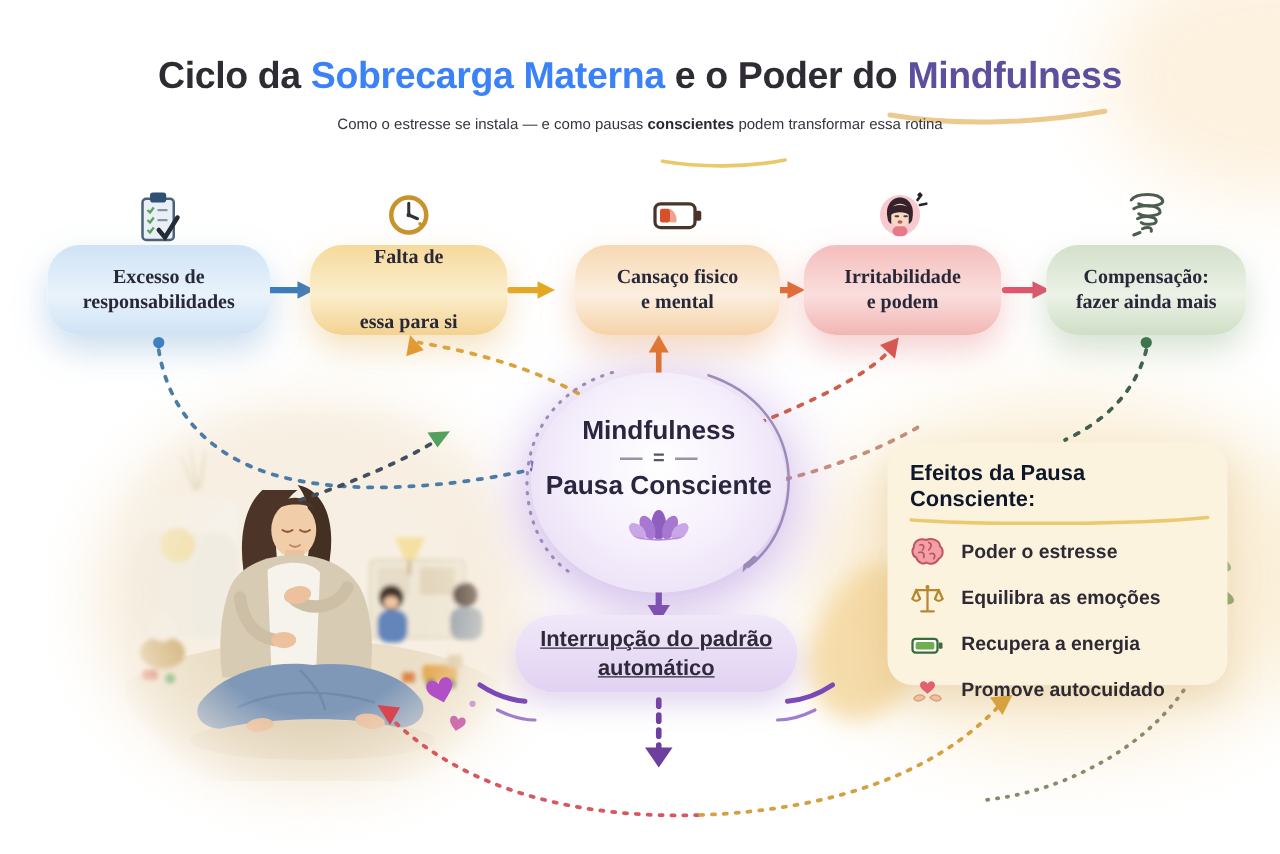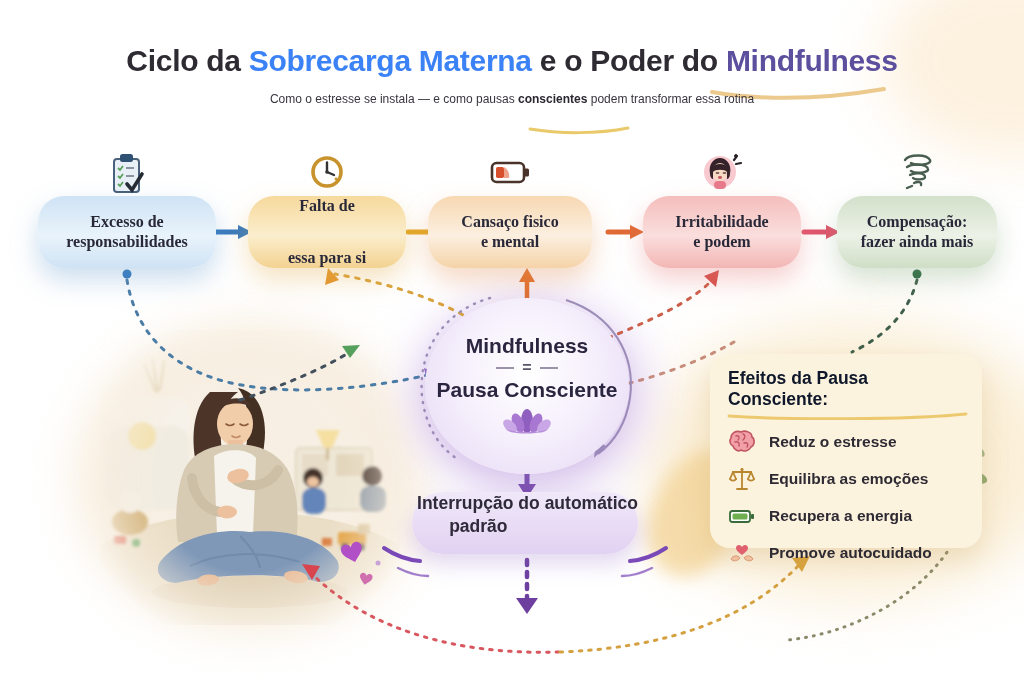--- a/index.html
+++ b/index.html
@@ -21,38 +21,38 @@
   .title .hl-purple{color:#5c4f9e;}
   .subtitle{margin:14px 0 0 0;font-size:12px;color:#38343e;}
   .subtitle strong{color:#2b2731;}
 
   .step{position:absolute;top:196px;height:72px;border-radius:26px;display:flex;flex-direction:column;
         justify-content:center;text-align:center;font-weight:bold;font-size:16px;line-height:1.28;
         color:#282838;z-index:4;font-family:Liberation Serif, serif;}
   .step .ic{position:absolute;left:50%;top:-46px;transform:translateX(-50%);width:48px;height:48px;}
   .s1{left:38px;width:178px;background:linear-gradient(180deg,#cfe3f5 0%,#e9f3fb 55%,#cfe3f5 100%);box-shadow:0 12px 26px rgba(110,160,210,.35);}
   .s2{left:248px;width:158px;background:linear-gradient(180deg,#f6d99c 0%,#fbeecd 55%,#f3d291 100%);box-shadow:0 12px 26px rgba(225,175,80,.35);justify-content:space-between;}
-  .s3{left:428px;width:164px;background:linear-gradient(180deg,#f7d8b2 0%,#fcefe0 55%,#f5d3a8 100%);box-shadow:0 12px 26px rgba(230,150,85,.35);align-items:center;}
+  .s3{left:460px;width:164px;background:linear-gradient(180deg,#f7d8b2 0%,#fcefe0 55%,#f5d3a8 100%);box-shadow:0 12px 26px rgba(230,150,85,.35);align-items:center;}
   .s4{left:643px;width:158px;background:linear-gradient(180deg,#f4bebc 0%,#fadedd 55%,#f2b6b4 100%);box-shadow:0 12px 26px rgba(230,120,120,.35);}
   .s5{left:837px;width:160px;background:linear-gradient(180deg,#d3e0ca 0%,#ecf2e7 55%,#cfdec6 100%);box-shadow:0 12px 26px rgba(120,160,110,.3);}
 
   .circle{position:absolute;left:425px;top:298px;width:204px;height:176px;border-radius:50%;z-index:4;
           background:radial-gradient(ellipse at 50% 42%,#ffffff 0%,#f6f0fc 45%,#e5d7f4 100%);
           box-shadow:0 10px 30px rgba(150,110,200,.28);
           display:flex;flex-direction:column;align-items:center;justify-content:center;text-align:center;}
   .circle .l1,.circle .l2{font-weight:bold;font-size:21px;color:#2b2640;}
   .eqrow{display:flex;align-items:center;gap:8px;margin:1px 0;}
   .eqrow .dash{display:inline-block;width:18px;border-top:2px solid #9a93a8;}
   .eqrow .eq{font-weight:bold;font-size:16px;color:#5a5566;}
   .circle .lotus{margin-top:3px;}
 
   .interrupt{position:absolute;left:412px;top:492px;width:226px;height:62px;border-radius:31px;z-index:4;
              background:linear-gradient(180deg,#f0e8f9 0%,#e2d2f2 100%);box-shadow:0 10px 22px rgba(150,110,200,.28);
-             display:flex;justify-content:center;text-align:center;
-             font-weight:bold;font-size:17.5px;line-height:1.3;color:#2f2a3a;}
+             display:flex;flex-direction:column;justify-content:center;text-align:center;
+             font-weight:bold;font-size:17.5px;line-height:1.3;color:#2f2a3a;text-decoration:underline;}
 
   .panel{position:absolute;left:710px;top:354px;width:272px;height:194px;border-radius:20px;z-index:4;
          background:#fcf3df;box-shadow:0 12px 26px rgba(200,160,90,.25);padding:0;}
   .panel .ptitle{margin:14px 14px 0 18px;font-size:17.5px;font-weight:bold;color:#0f172a;}
   .panel .uswoosh{display:block;margin:2px 0 2px 16px;}
   .eitem{display:flex;align-items:center;gap:13px;margin:7px 0 0 18px;height:30px;}
   .eitem .eic{width:28px;height:28px;flex:0 0 28px;}
   .eitem .elabel{font-size:15.5px;font-weight:bold;color:#2e2a33;}
 </style>
 </head>
@@ -334,21 +334,21 @@
       <path d="M3,4 C60,8 180,8 240,2" stroke="#ecc96f" stroke-width="3" fill="none" stroke-linecap="round"></path>
     </svg>
 
     <div class="eitem">
       <span class="eic">
         <svg width="28" height="28" viewBox="0 0 28 28">
           <path d="M13,4 C8,2 3,5 3,10 C1,12 2,17 5,18 C6,22 11,24 13,22 C16,24 21,23 23,19 C27,17 27,11 24,9 C24,4 17,2 13,4 Z" fill="#f2a0a8" stroke="#c05560" stroke-width="1.6"></path>
           <path d="M8,8 C11,7 12,10 10,12 M15,6 C18,7 17,10 15,12 M7,14 C10,13 12,15 11,18 M16,15 C19,14 21,16 19,19" stroke="#c05560" stroke-width="1.4" fill="none" stroke-linecap="round"></path>
         </svg>
       </span>
-      <span class="elabel">Reduz o estresse</span>
+      <span class="elabel">Poder o estresse</span>
     </div>
 
     <div class="eitem">
       <span class="eic">
         <svg width="28" height="28" viewBox="0 0 28 28">
           <g stroke="#b8862e" stroke-width="1.8" fill="none" stroke-linecap="round">
             <path d="M14,4 L14,23"></path>
               <path d="M5,7 L23,7"></path>
             <path d="M5,7 L2,14 M5,7 L8,14"></path>
               <path d="M23,7 L20,14 M23,7 L26,14"></path>

